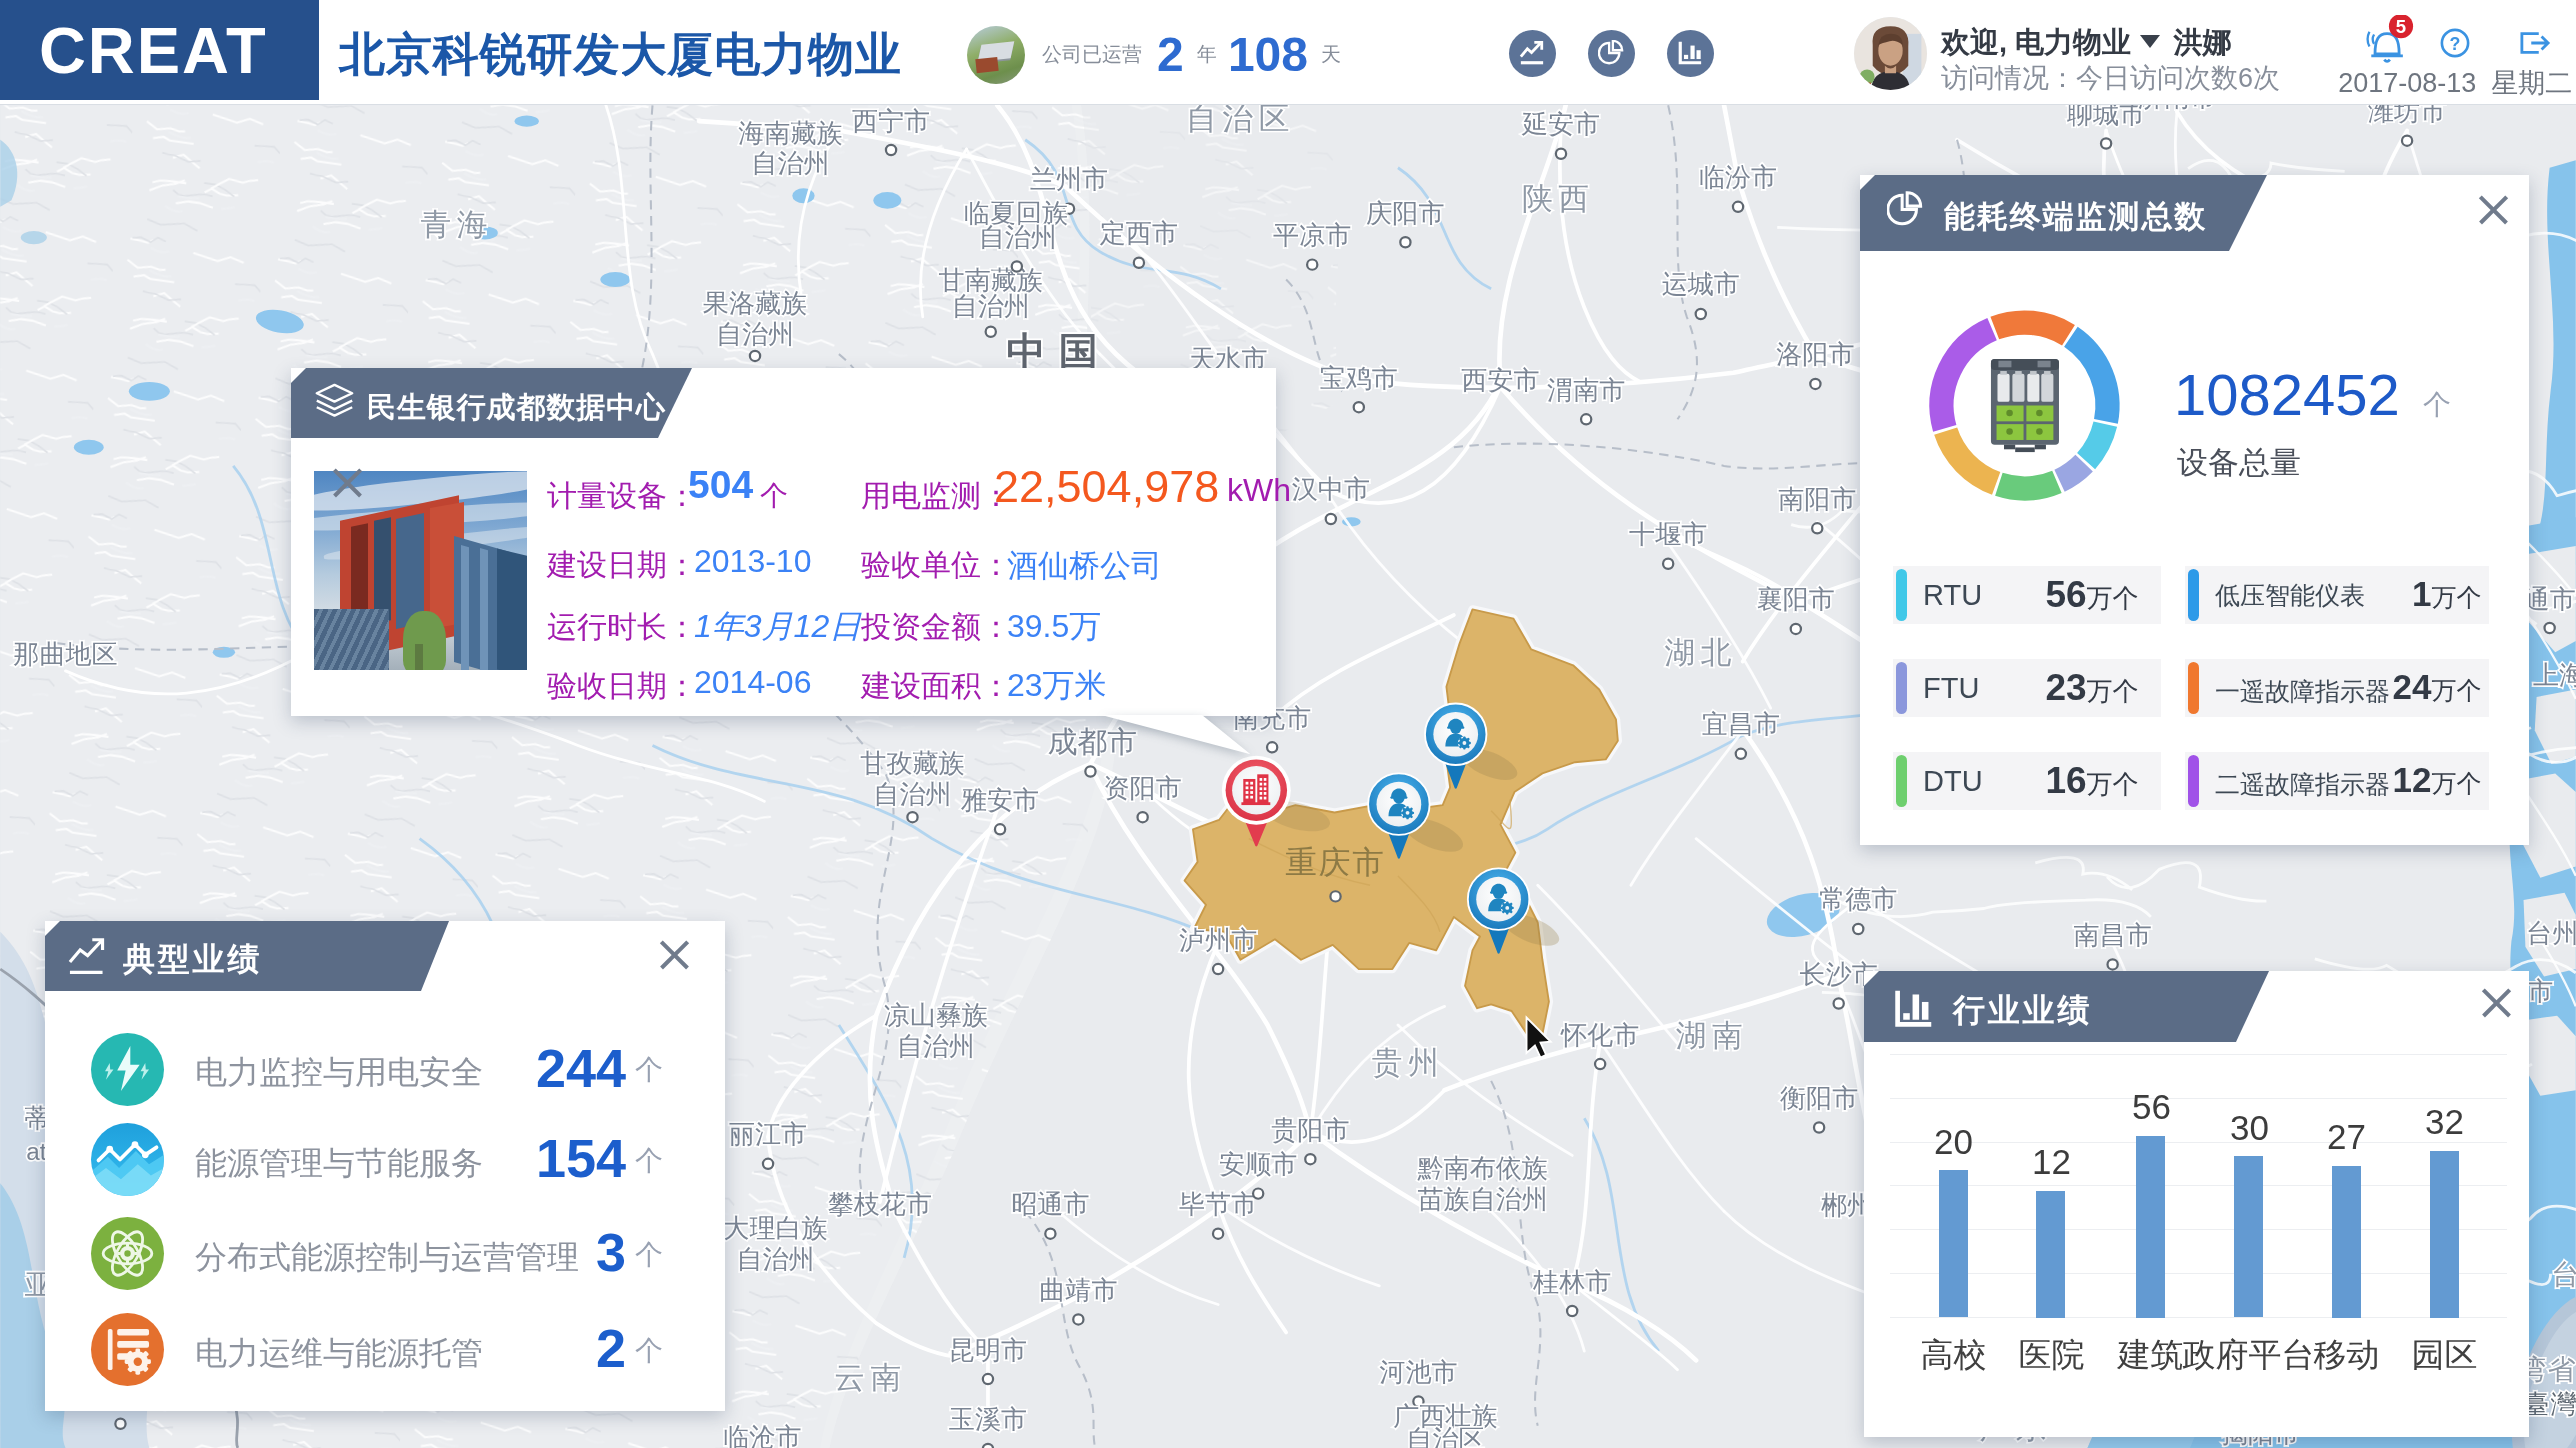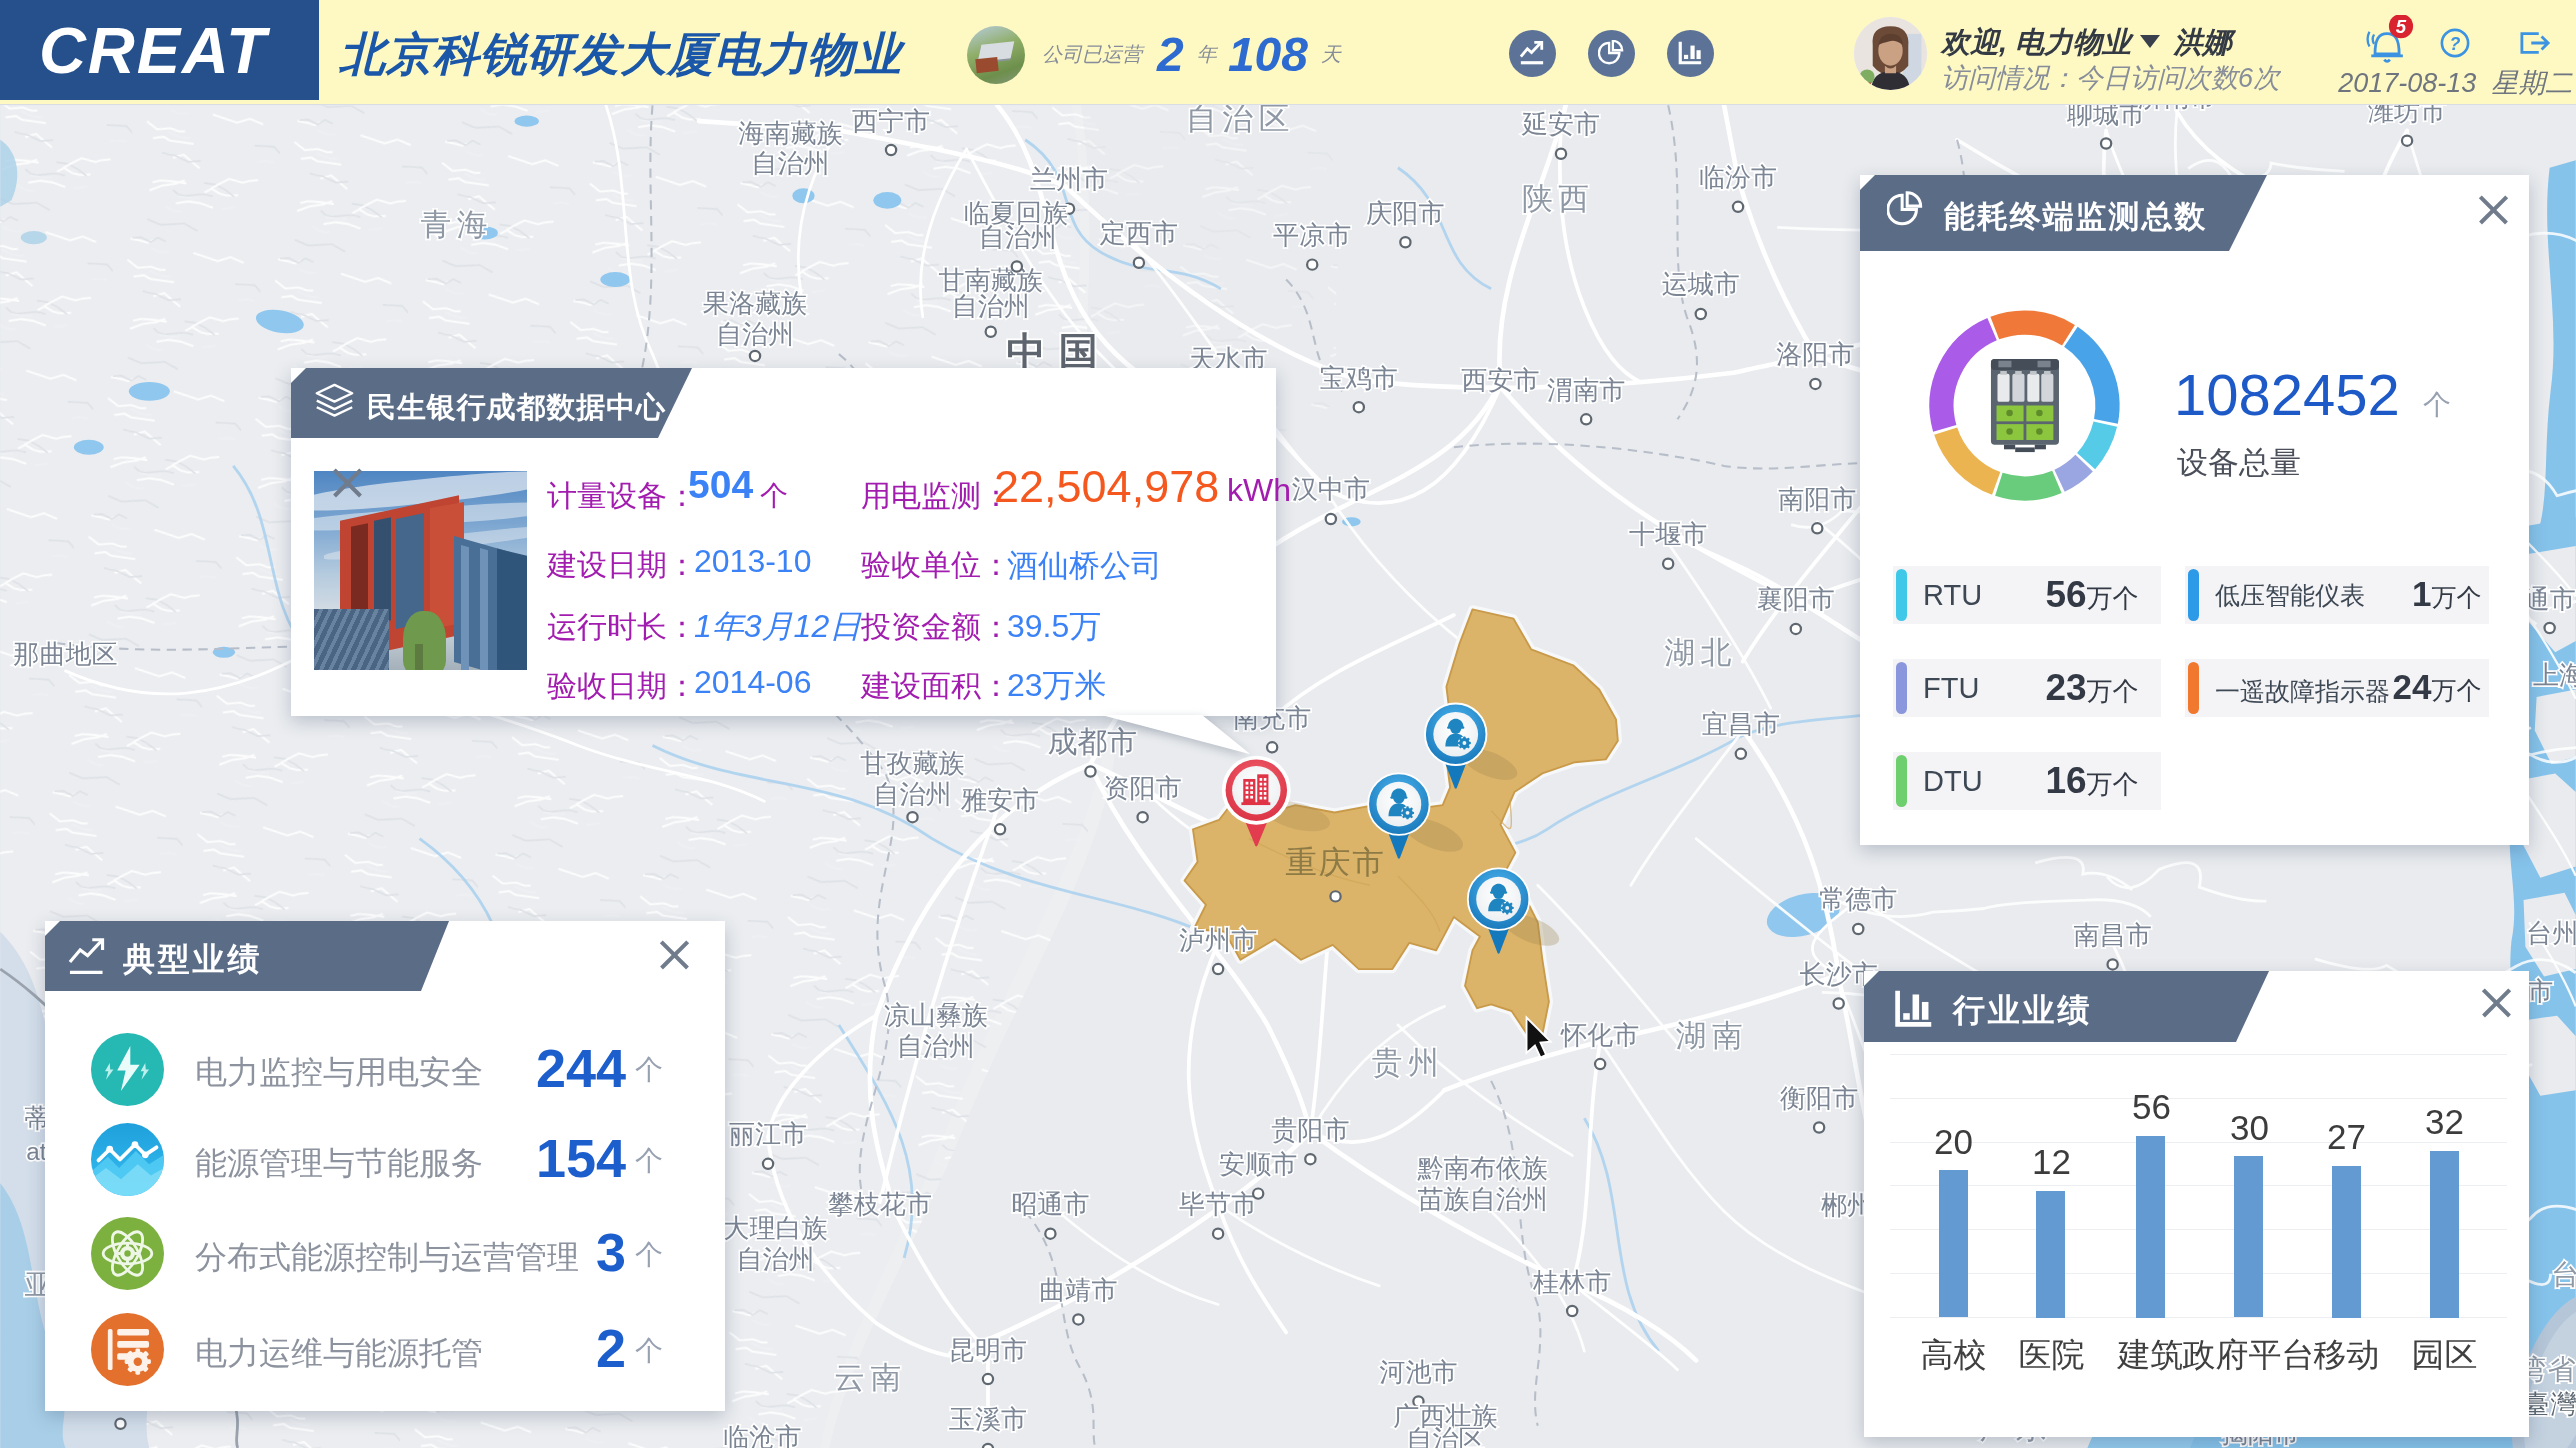--- a/index.html
+++ b/index.html
@@ -1,20 +1,20 @@
 <!DOCTYPE html>
 <html style="font-size:15px"><head>
 <meta charset="utf-8">
 <style>
 html,body{margin:0;padding:0;}
 *{box-sizing:border-box;}
 #app{position:relative;width:2576px;height:1448px;overflow:hidden;font-family:"Liberation Sans",sans-serif;background:#e9ebee;}
 .abs{position:absolute;}
 
-#header{position:absolute;left:0;top:0;width:2576px;height:105px;background:#fef9c3;border-bottom:0.9px solid #d9dee4;font-style:italic;}
+#header{position:absolute;left:0;top:0;width:2576px;height:105px;background:#ffffff;border-bottom:0.9px solid #d9dee4;}
 #logobox{position:absolute;left:0;top:0;width:319px;height:100px;background:#26508c;}
 #logotext{position:absolute;left:39px;top:13px;width:261px;color:#fff;font-size:65px;font-weight:bold;letter-spacing:1.9px;}
 #apptitle{position:absolute;left:339px;top:24px;font-size:46px;font-weight:bold;color:#1b57a8;letter-spacing:0.9px;}
 .hgray{color:#868d99;font-size:20px;}
 .hblue{color:#2e6bd0;font-size:48px;font-weight:bold;}
 #rundays{position:absolute;left:967px;top:17px;height:75px;display:flex;align-items:center;}
 #bldcircle{width:58px;height:58px;border-radius:50%;overflow:hidden;position:relative;background:linear-gradient(160deg,#b9cde0 0%,#8fae68 40%,#6d8f4c 75%,#87997c 100%);}
 #bldcircle:before{content:"";position:absolute;left:13px;top:17px;width:32px;height:17px;background:#d8dde2;box-shadow:0 1.9px 0 #8c949c;transform:skewX(-18deg) rotate(-6deg);}
 #bldcircle:after{content:"";position:absolute;left:9.3px;top:32px;width:22.4px;height:14px;background:#9a4a2e;transform:rotate(-6deg);}
 .circicon{position:absolute;top:30px;width:47px;height:47px;border-radius:50%;background:#5c7397;}
@@ -699,20 +699,25 @@
   <div class="enrow enrow-r" style="left:325px;top:484px;width:304px;height:58px;">
     <div class="enbar" style="height:52px;background:#f0782f;"></div>
     <div class="enlbl" style="top:16px;">一遥故障指示器</div>
     <div class="enval" style="top:8.4px;"><b>24</b>万个</div>
   </div>
   <div class="enrow" style="left:33px;top:577px;width:268px;height:58px;">
     <div class="enbar" style="height:52px;background:#6ecf6e;"></div>
     <div class="enlbl" style="top:13px;">DTU</div>
     <div class="enval" style="top:8.4px;"><b>16</b>万个</div>
   </div>
+  <div class="enrow enrow-r" style="left:325px;top:577px;width:304px;height:58px;">
+    <div class="enbar" style="height:52px;background:#a052e8;"></div>
+    <div class="enlbl" style="top:16px;">二遥故障指示器</div>
+    <div class="enval" style="top:8.4px;"><b>12</b>万个</div>
+  </div>
 </div>
 
 <div id="perfpanel">
   <div class="abs" style="left:0;top:0;width:404px;height:70px;background:#5b6c86;clip-path:polygon(15px 0,100% 0,376px 100%,0 100%,0 15px);"></div>
   <svg class="abs" style="left:22.4px;top:15px" width="45" height="41" viewBox="0 0 48 44">
     <path d="M3 28 L14 15 L22 21 L37 5" stroke="#fff" stroke-width="3.4" fill="none"></path>
     <path d="M27 4 L38 4 L38 15" stroke="#fff" stroke-width="3.4" fill="none"></path>
     <path d="M3 39 L38 39" stroke="#fff" stroke-width="3.4" fill="none"></path>
   </svg>
   <div class="abs" style="left:78px;top:17px;font-size:32px;font-weight:bold;color:#fff;letter-spacing:2.8px;">典型业绩</div>

